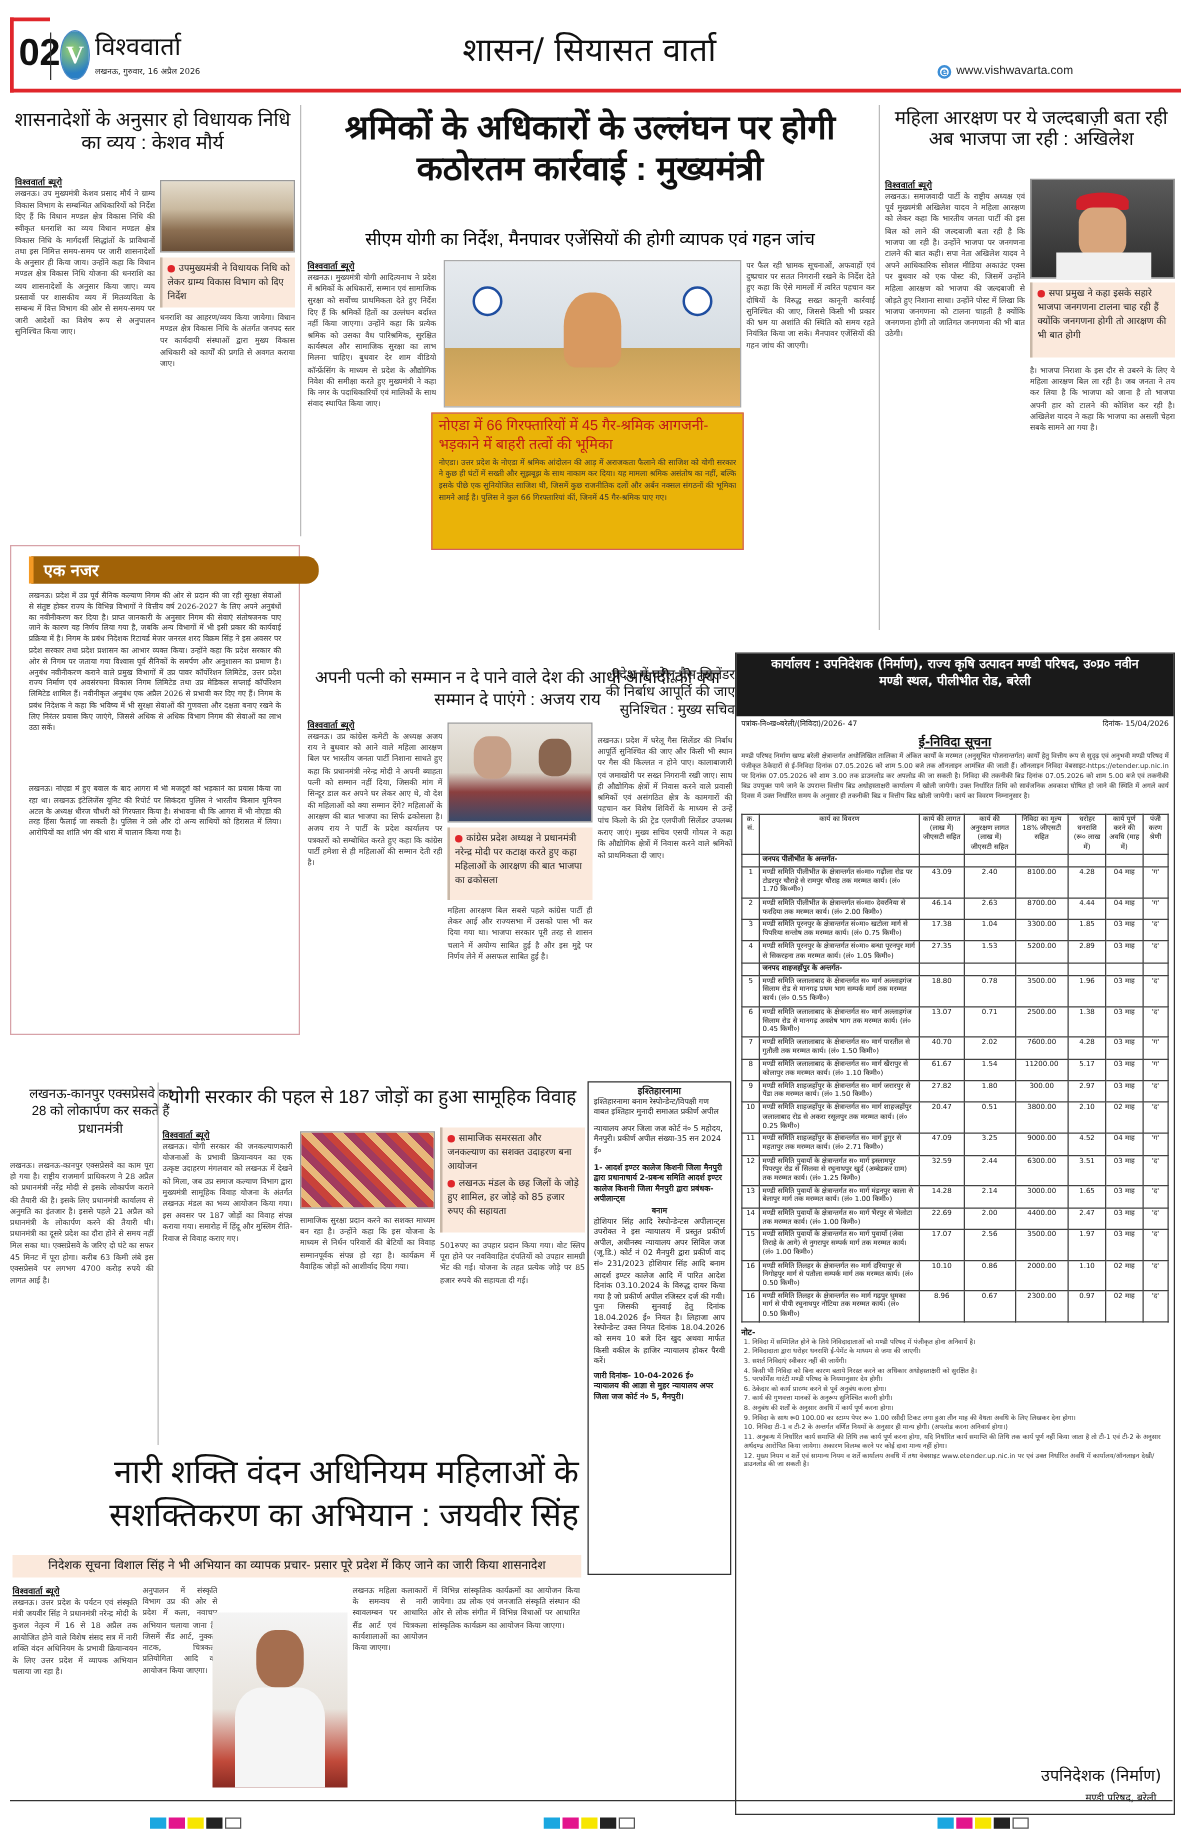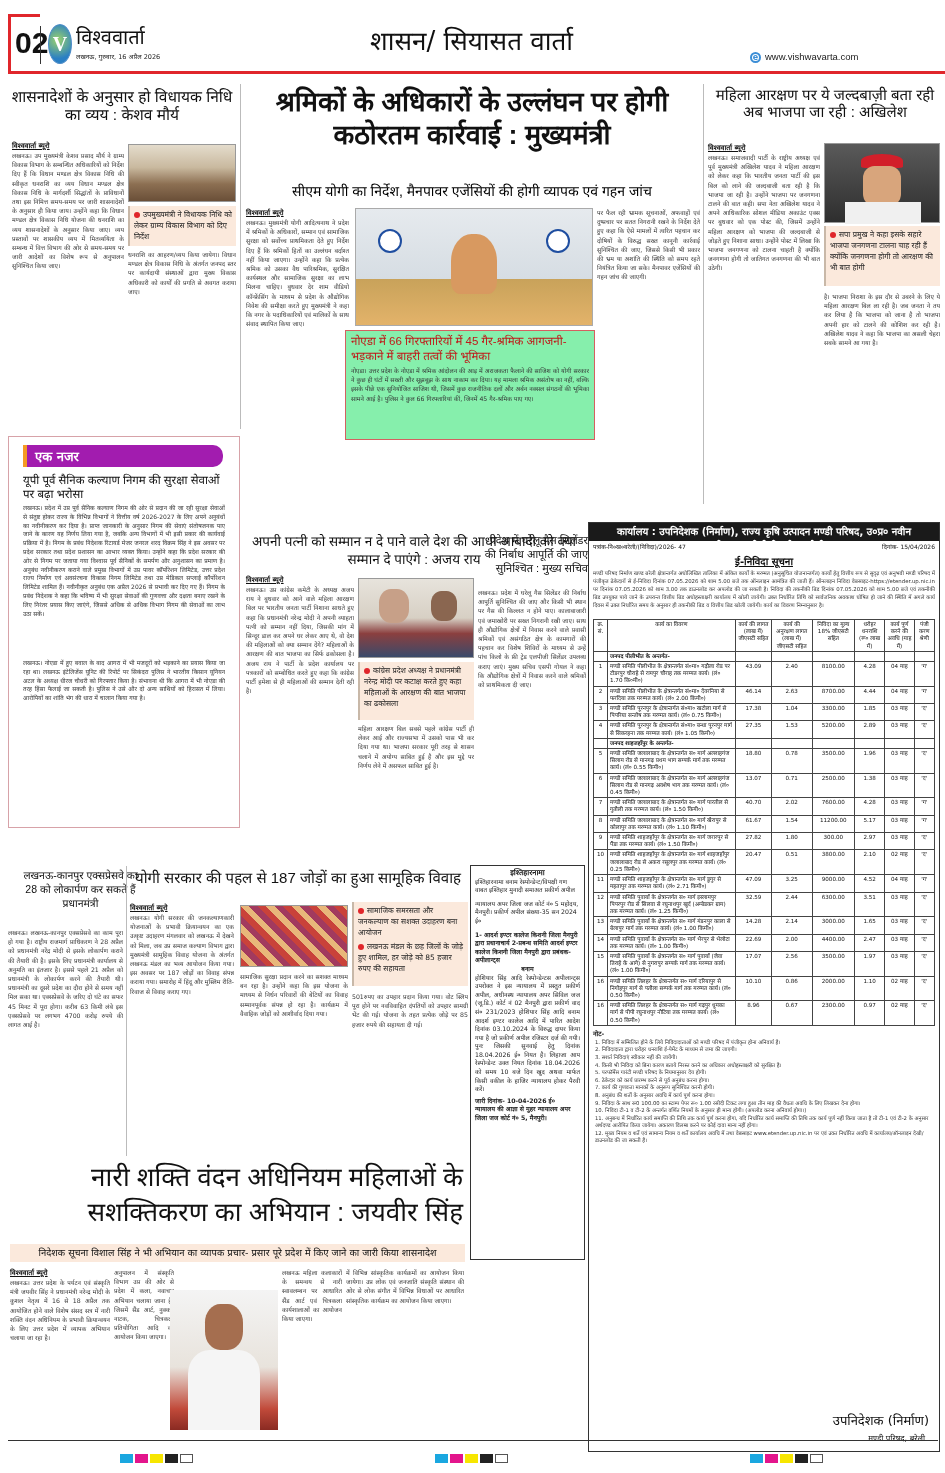--- a/index.html
+++ b/index.html
@@ -50,63 +50,62 @@
 <div class="abs" style="left:246px;top:208px;width:103px">
   <div class="by">विश्ववार्ता ब्यूरो</div>
   <div class="txt" style="height:300px">लखनऊ। मुख्यमंत्री योगी आदित्यनाथ ने प्रदेश में श्रमिकों के अधिकारों, सम्मान एवं सामाजिक सुरक्षा को सर्वोच्च प्राथमिकता देते हुए निर्देश दिए हैं कि श्रमिकों हितों का उल्लंघन बर्दाश्त नहीं किया जाएगा। उन्होंने कहा कि प्रत्येक श्रमिक को उसका वैध पारिश्रमिक, सुरक्षित कार्यस्थल और सामाजिक सुरक्षा का लाभ मिलना चाहिए। बुधवार देर शाम वीडियो कॉन्फ्रेंसिंग के माध्यम से प्रदेश के औद्योगिक निवेश की समीक्षा करते हुए मुख्यमंत्री ने कहा कि नगर के पदाधिकारियों एवं मालिकों के साथ संवाद स्थापित किया जाए।</div>
 </div>
 <div class="abs" style="left:355px;top:208px;width:238px;height:118px;background:linear-gradient(180deg,#e6eaee 0%,#d6dde3 60%,#c8a25a 60%,#e3b36a 100%);border:1px solid #aaa">
   <div style="position:absolute;left:22px;top:20px;width:24px;height:24px;border-radius:50%;border:2px solid #1f4ea0;background:#fff"></div>
   <div style="position:absolute;right:22px;top:20px;width:24px;height:24px;border-radius:50%;border:2px solid #1f4ea0;background:#fff"></div>
   <div style="position:absolute;left:95px;top:25px;width:46px;height:60px;border-radius:45% 45% 20% 20%;background:#d89960"></div>
 </div>
 <div class="abs txt" style="left:597px;top:208px;width:103px;height:300px">पर फैल रही भ्रामक सूचनाओं, अफवाहों एवं दुष्प्रचार पर सतत निगरानी रखने के निर्देश देते हुए कहा कि ऐसे मामलों में त्वरित पहचान कर दोषियों के विरुद्ध सख्त कानूनी कार्रवाई सुनिश्चित की जाए, जिससे किसी भी प्रकार की भ्रम या अशांति की स्थिति को समय रहते नियंत्रित किया जा सके। मैनपावर एजेंसियों की गहन जांच की जाएगी।</div>
-<div class="abs" style="left:345px;top:330px;width:250px;height:110px;border:1px solid #d46060;background:#86efac;padding:3px 5px">
+<div class="abs" style="left:345px;top:330px;width:250px;height:110px;border:1px solid #d46060;background:#eab308;padding:3px 5px">
   <div class="hl" style="color:#c01818;font-size:11.5px;text-align:left;line-height:15px">नोएडा में 66 गिरफ्तारियों में 45 गैर-श्रमिक आगजनी-भड़काने में बाहरी तत्वों की भूमिका</div>
   <div class="txt" style="height:70px;margin-top:2px">नोएडा। उत्तर प्रदेश के नोएडा में श्रमिक आंदोलन की आड़ में अराजकता फैलाने की साजिश को योगी सरकार ने कुछ ही घंटों में सख्ती और सूझबूझ के साथ नाकाम कर दिया। यह मामला श्रमिक असंतोष का नहीं, बल्कि इसके पीछे एक सुनियोजित साजिश थी, जिसमें कुछ राजनीतिक दलों और अर्बन नक्सल संगठनों की भूमिका सामने आई है। पुलिस ने कुल 66 गिरफ्तारियां कीं, जिनमें 45 गैर-श्रमिक पाए गए।</div>
 </div>
 <div class="vline" style="left:703px;top:84px;height:420px"></div>
 
 <div class="abs hl" style="left:708px;top:86px;width:234px;font-size:15px">महिला आरक्षण पर ये जल्दबाज़ी बता रही अब भाजपा जा रही : अखिलेश</div>
 <div class="abs" style="left:708px;top:143px;width:112px">
   <div class="by">विश्ववार्ता ब्यूरो</div>
   <div class="txt" style="height:365px">लखनऊ। समाजवादी पार्टी के राष्ट्रीय अध्यक्ष एवं पूर्व मुख्यमंत्री अखिलेश यादव ने महिला आरक्षण को लेकर कहा कि भारतीय जनता पार्टी की इस बिल को लाने की जल्दबाजी बता रही है कि भाजपा जा रही है। उन्होंने भाजपा पर जनगणना टालने की बात कही। सपा नेता अखिलेश यादव ने अपने आधिकारिक सोशल मीडिया अकाउंट एक्स पर बुधवार को एक पोस्ट की, जिसमें उन्होंने महिला आरक्षण को भाजपा की जल्दबाजी से जोड़ते हुए निशाना साधा। उन्होंने पोस्ट में लिखा कि भाजपा जनगणना को टालना चाहती है क्योंकि जनगणना होगी तो जातिगत जनगणना की भी बात उठेगी।</div>
 </div>
 <div class="abs" style="left:824px;top:143px;width:116px;height:80px;background:linear-gradient(180deg,#5a5a5a 0%,#2e2e2e 100%);border:1px solid #999">
   <div style="position:absolute;left:36px;top:10px;width:42px;height:14px;background:#d21f2a;border-radius:50% 50% 10% 10%"></div>
   <div style="position:absolute;left:38px;top:22px;width:38px;height:40px;background:#d8a57c;border-radius:30%"></div>
   <div style="position:absolute;left:20px;top:58px;width:76px;height:22px;background:#f0f0f0"></div>
 </div>
 <div class="abs callout" style="left:824px;top:226px;width:116px;height:60px"><span class="dot"></span><span>सपा प्रमुख ने कहा इसके सहारे भाजपा जनगणना टालना चाह रही हैं क्योंकि जनगणना होगी तो आरक्षण की भी बात होगी</span></div>
 <div class="abs txt" style="left:824px;top:292px;width:116px;height:216px">है। भाजपा निराशा के इस दौर से उबरने के लिए ये महिला आरक्षण बिल ला रही है। जब जनता ने तय कर लिया है कि भाजपा को जाना है तो भाजपा अपनी हार को टालने की कोशिश कर रही है। अखिलेश यादव ने कहा कि भाजपा का असली चेहरा सबके सामने आ गया है।</div>
 
 <div class="abs" style="left:8px;top:436px;width:232px;height:392px;border:1px solid #d7a2a8;padding:8px 14px 6px 14px">
-  <div style="background:#a21caf;color:#fff;font-weight:bold;font-size:13px;padding:2px 8px;border-radius:0 10px 10px 0;border-left:4px solid #f59a24;width:200px;margin-bottom:6px"><span>एक नजर</span></div>
-  <div class="hl" style="text-align:left;font-size:11.5px;line-height:14px;margin-bottom:3px">यूपी पूर्व सैनिक कल्याण निगम की सुरक्षा सेवाओं पर बढ़ा भरोसा</div>
+  <div style="background:#a16207;color:#fff;font-weight:bold;font-size:13px;padding:2px 8px;border-radius:0 10px 10px 0;border-left:4px solid #f59a24;width:232px;margin-bottom:6px"><span>एक नजर</span></div>
   <div class="txt" style="height:155px;font-size:6px;line-height:8.8px">लखनऊ। प्रदेश में उप्र पूर्व सैनिक कल्याण निगम की ओर से प्रदान की जा रही सुरक्षा सेवाओं से संतुष्ट होकर राज्य के विभिन्न विभागों ने वित्तीय वर्ष 2026-2027 के लिए अपने अनुबंधों का नवीनीकरण कर दिया है। प्राप्त जानकारी के अनुसार निगम की सेवाएं संतोषजनक पाए जाने के कारण यह निर्णय लिया गया है, जबकि अन्य विभागों में भी इसी प्रकार की कार्यवाई प्रक्रिया में है। निगम के प्रबंध निदेशक रिटायर्ड मेजर जनरल शरद विक्रम सिंह ने इस अवसर पर प्रदेश सरकार तथा प्रदेश प्रशासन का आभार व्यक्त किया। उन्होंने कहा कि प्रदेश सरकार की ओर से निगम पर जताया गया विश्वास पूर्व सैनिकों के समर्पण और अनुशासन का प्रमाण है। अनुबंध नवीनीकरण कराने वाले प्रमुख विभागों में उप्र पावर कॉर्पोरेशन लिमिटेड, उत्तर प्रदेश राज्य निर्माण एवं अवसंरचना विकास निगम लिमिटेड तथा उप्र मेडिकल सप्लाई कॉर्पोरेशन लिमिटेड शामिल हैं। नवीनीकृत अनुबंध एक अप्रैल 2026 से प्रभावी कर दिए गए हैं। निगम के प्रबंध निदेशक ने कहा कि भविष्य में भी सुरक्षा सेवाओं की गुणवत्ता और दक्षता बनाए रखने के लिए निरंतर प्रयास किए जाएंगे, जिससे अधिक से अधिक विभाग निगम की सेवाओं का लाभ उठा सकें।</div>
   <div class="txt" style="height:115px;font-size:6px;line-height:8.8px">लखनऊ। नोएडा में हुए बवाल के बाद आगरा में भी मजदूरों को भड़काने का प्रयास किया जा रहा था। लखनऊ इंटेलिजेंस यूनिट की रिपोर्ट पर सिकंदरा पुलिस ने भारतीय किसान यूनियन अटल के अध्यक्ष धीरज चौधरी को गिरफ्तार किया है। संभावना थी कि आगरा में भी नोएडा की तरह हिंसा फैलाई जा सकती है। पुलिस ने उसे और दो अन्य साथियों को हिरासत में लिया। आरोपियों का शांति भंग की धारा में चालान किया गया है।</div>
 </div>
 
 <div class="abs hl" style="left:244px;top:533px;width:340px;font-size:13.5px;line-height:18px">अपनी पत्नी को सम्मान न दे पाने वाले देश की आधी आबादी को क्या सम्मान दे पाएंगे : अजय राय</div>
 <div class="abs" style="left:246px;top:575px;width:108px">
   <div class="by">विश्ववार्ता ब्यूरो</div>
   <div class="txt" style="height:245px">लखनऊ। उप्र कांग्रेस कमेटी के अध्यक्ष अजय राय ने बुधवार को आने वाले महिला आरक्षण बिल पर भारतीय जनता पार्टी निशाना साधते हुए कहा कि प्रधानमंत्री नरेन्द्र मोदी ने अपनी ब्याहता पत्नी को सम्मान नहीं दिया, जिसकी मांग में सिन्दूर डाल कर अपने घर लेकर आए थे, वो देश की महिलाओं को क्या सम्मान देंगे? महिलाओं के आरक्षण की बात भाजपा का सिर्फ ढकोसला है। अजय राय ने पार्टी के प्रदेश कार्यालय पर पत्रकारों को सम्बोधित करते हुए कहा कि कांग्रेस पार्टी हमेशा से ही महिलाओं की सम्मान देती रही है।</div>
 </div>
 <div class="abs" style="left:358px;top:578px;width:116px;height:80px;background:linear-gradient(180deg,#e7e3dc 0%,#d7d0c4 50%,#8b3f3f 70%,#3a4a6a 100%);border:1px solid #999">
   <div style="position:absolute;left:20px;top:10px;width:30px;height:34px;border-radius:40%;background:#c7a088"></div>
   <div style="position:absolute;left:72px;top:12px;width:26px;height:30px;border-radius:40%;background:#8a6650"></div>
 </div>
 <div class="abs callout" style="left:358px;top:662px;width:116px;height:58px"><span class="dot"></span><span>कांग्रेस प्रदेश अध्यक्ष ने प्रधानमंत्री नरेन्द्र मोदी पर कटाक्ष करते हुए कहा महिलाओं के आरक्षण की बात भाजपा का ढकोसला</span></div>
 <div class="abs txt" style="left:358px;top:724px;width:116px;height:96px">महिला आरक्षण बिल सबसे पहले कांग्रेस पार्टी ही लेकर आई और राज्यसभा में उसको पास भी कर दिया गया था। भाजपा सरकार पूरी तरह से शासन चलाने में अयोग्य साबित हुई है और इस मुद्दे पर निर्णय लेने में असफल साबित हुई है।</div>
 
 <div class="abs hl" style="left:478px;top:533px;width:110px;font-size:11px;line-height:14px;text-align:right">प्रदेश में घरेलू गैस सिलेंडर की निर्बाध आपूर्ति की जाए सुनिश्चित : मुख्य सचिव</div>
 <div class="abs txt" style="left:478px;top:588px;width:108px;height:235px">लखनऊ। प्रदेश में घरेलू गैस सिलेंडर की निर्बाध आपूर्ति सुनिश्चित की जाए और किसी भी स्थान पर गैस की किल्लत न होने पाए। कालाबाजारी एवं जमाखोरी पर सख्त निगरानी रखी जाए। साथ ही औद्योगिक क्षेत्रों में निवास करने वाले प्रवासी श्रमिकों एवं असंगठित क्षेत्र के कामगारों की पहचान कर विशेष शिविरों के माध्यम से उन्हें पांच किलो के फ्री ट्रेड एलपीजी सिलेंडर उपलब्ध कराए जाएं। मुख्य सचिव एसपी गोयल ने कहा कि औद्योगिक क्षेत्रों में निवास करने वाले श्रमिकों को प्राथमिकता दी जाए।</div>
 
 <div class="abs" style="left:588px;top:522px;width:352px;height:930px;border:1px solid #333">
-  <div style="background:#1a1a1a;color:#fff;font-size:10px;font-weight:bold;text-align:center;padding:2px 20px;line-height:14px;height:18px">कार्यालय : उपनिदेशक (निर्माण), राज्य कृषि उत्पादन मण्डी परिषद, उ०प्र० नवीन मण्डी स्थल, पीलीभीत रोड, बरेली</div>
+  <div style="background:#1a1a1a;color:#fff;font-size:10px;font-weight:bold;text-align:center;padding:2px 20px;line-height:14px;height:50px">कार्यालय : उपनिदेशक (निर्माण), राज्य कृषि उत्पादन मण्डी परिषद, उ०प्र० नवीन मण्डी स्थल, पीलीभीत रोड, बरेली</div>
   <div style="display:flex;justify-content:space-between;padding:2px 4px;font-size:6px">
     <span>पत्रांक-नि०ख०बरेली/(निविदा)/2026- 47</span>
     <span>दिनांक- 15/04/2026</span>
   </div>
   <div style="text-align:center;font-size:10px;font-weight:bold;text-decoration:underline;margin:1px 0">ई-निविदा सूचना</div>
   <div class="txt" style="padding:0 4px;font-size:5.4px;line-height:8px;height:50px">मण्डी परिषद निर्माण खण्ड बरेली क्षेत्रान्तर्गत अधोलिखित तालिका में अंकित कार्यों के मरम्मत (अनुसूचित योजनान्तर्गत) कार्यों हेतु वित्तीय रूप से सुदृढ़ एवं अनुभवी मण्डी परिषद में पंजीकृत ठेकेदारों से ई-निविदा दिनांक 07.05.2026 को शाम 5.00 बजे तक ऑनलाइन आमंत्रित की जाती हैं। ऑनलाइन निविदा वेबसाइट-https://etender.up.nic.in पर दिनांक 07.05.2026 को शाम 3.00 तक डाउनलोड कर अपलोड की जा सकती है। निविदा की तकनीकी बिड दिनांक 07.05.2026 को शाम 5.00 बजे एवं तकनीकी बिड उपयुक्त पाये जाने के उपरान्त वित्तीय बिड अधोहस्ताक्षरी कार्यालय में खोली जायेगी। उक्त निर्धारित तिथि को सार्वजनिक अवकाश घोषित हो जाने की स्थिति में अगले कार्य दिवस में उक्त निर्धारित समय के अनुसार ही तकनीकी बिड व वित्तीय बिड खोली जायेगी। कार्य का विवरण निम्नानुसार है।</div>
   <div style="padding:0 4px">
     <table class="tender">
       <thead>
         <tr>

